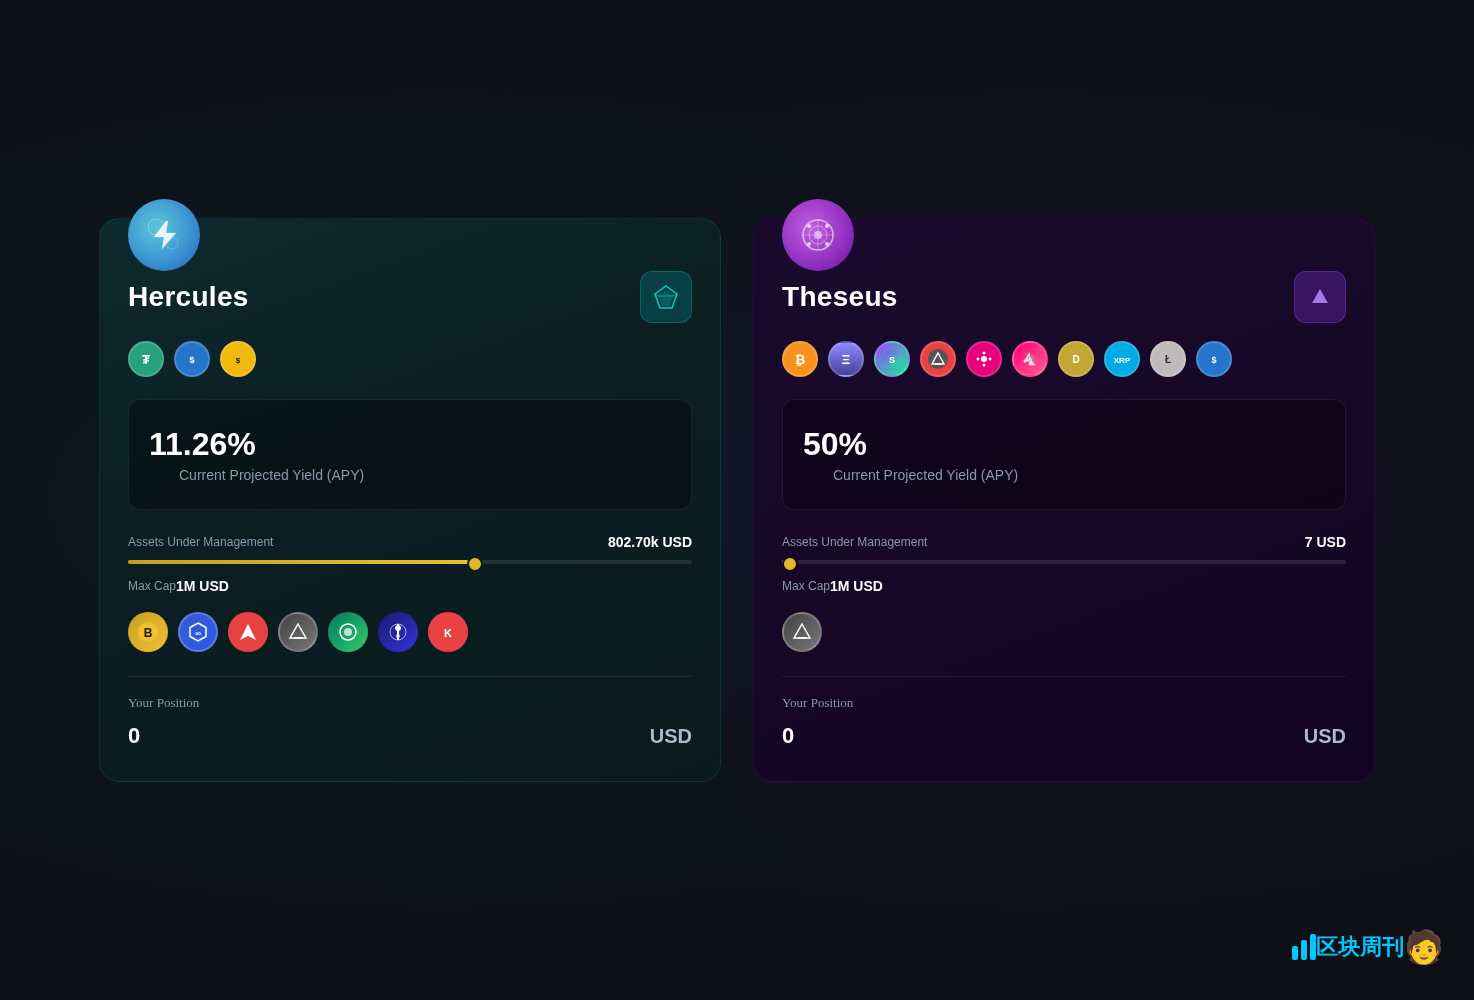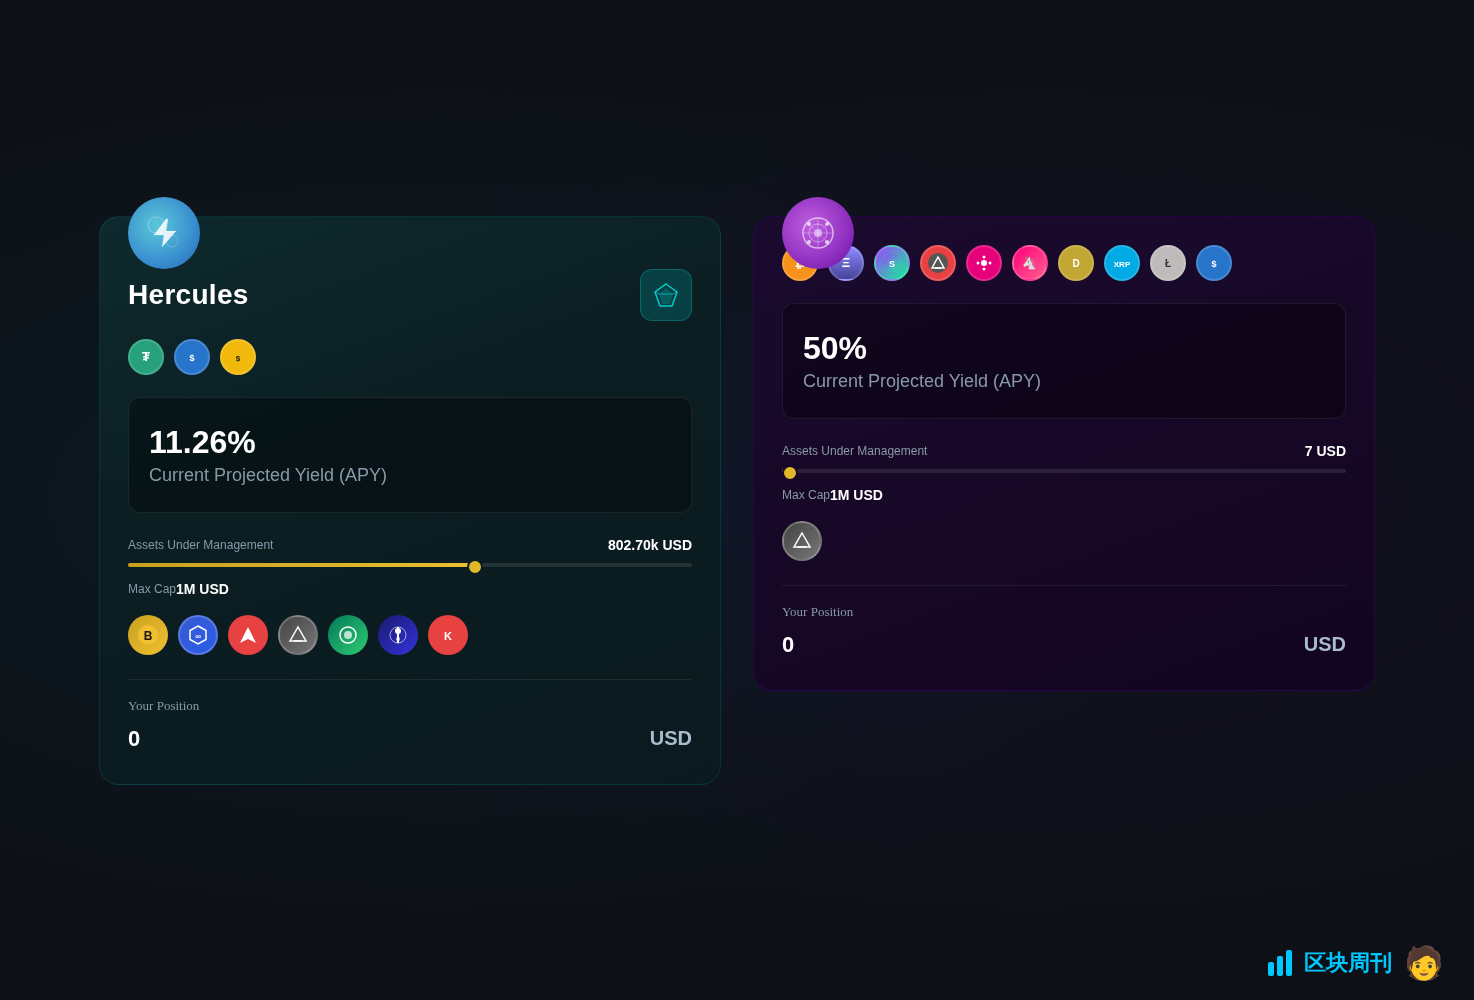--- a/index.html
+++ b/index.html
@@ -153,22 +153,23 @@
     }
 
     .apy-value {
       font-size: 32px;
       font-weight: 700;
       color: #ffffff;
       margin-bottom: 4px;
     }
 
     .apy-label {
-      font-size: 18px;
+      font-size: 14px;
       color: #8899aa;
+      margin-left: 30px;
     }
 
     
     .stat-row {
       display: flex;
       justify-content: space-between;
       align-items: center;
       margin-bottom: 10px;
     }
 
@@ -286,25 +287,25 @@
 
     .position-currency {
       font-size: 20px;
       font-weight: 600;
       color: #aabbcc;
     }
 
     
     .watermark {
       position: absolute;
-      bottom: 18px;
+      bottom: 34px;
       right: 30px;
       display: flex;
       align-items: center;
-      gap: 12px;
+      gap: 0;
       z-index: 10;
     }
 
     .watermark-bars {
       display: flex;
       align-items: flex-end;
       gap: 3px;
     }
 
     .watermark-bar {
@@ -472,20 +473,29 @@
         <line x1="3" y1="18" x2="33" y2="18" stroke="rgba(255,255,255,0.3)" stroke-width="1"></line>
         <line x1="8" y1="8" x2="28" y2="28" stroke="rgba(255,255,255,0.15)" stroke-width="1"></line>
         <line x1="28" y1="8" x2="8" y2="28" stroke="rgba(255,255,255,0.15)" stroke-width="1"></line>
         <circle cx="9" cy="9" r="2" fill="rgba(255,255,255,0.7)"></circle>
         <circle cx="27" cy="9" r="2" fill="rgba(255,255,255,0.7)"></circle>
         <circle cx="9" cy="27" r="2" fill="rgba(255,255,255,0.7)"></circle>
         <circle cx="27" cy="27" r="2" fill="rgba(255,255,255,0.7)"></circle>
       </svg>
     </div>
 
+    <div class="card-header">
+      <span class="card-title">Theseus</span>
+      <div class="card-badge card-badge-theseus">
+
+        <svg class="arrow-up-icon" viewBox="0 0 28 28" fill="none">
+          <polygon points="14,6 22,20 6,20" fill="rgba(180,130,255,0.9)"></polygon>
+        </svg>
+      </div>
+    </div>
 
     <div class="token-row">
 
       <div class="token-icon tok-btc" title="Bitcoin">₿</div>
 
       <div class="token-icon tok-eth" title="Ethereum">Ξ</div>
 
       <div class="token-icon tok-sol" title="Solana">
         <svg width="20" height="20" viewBox="0 0 20 20">
           <defs>

